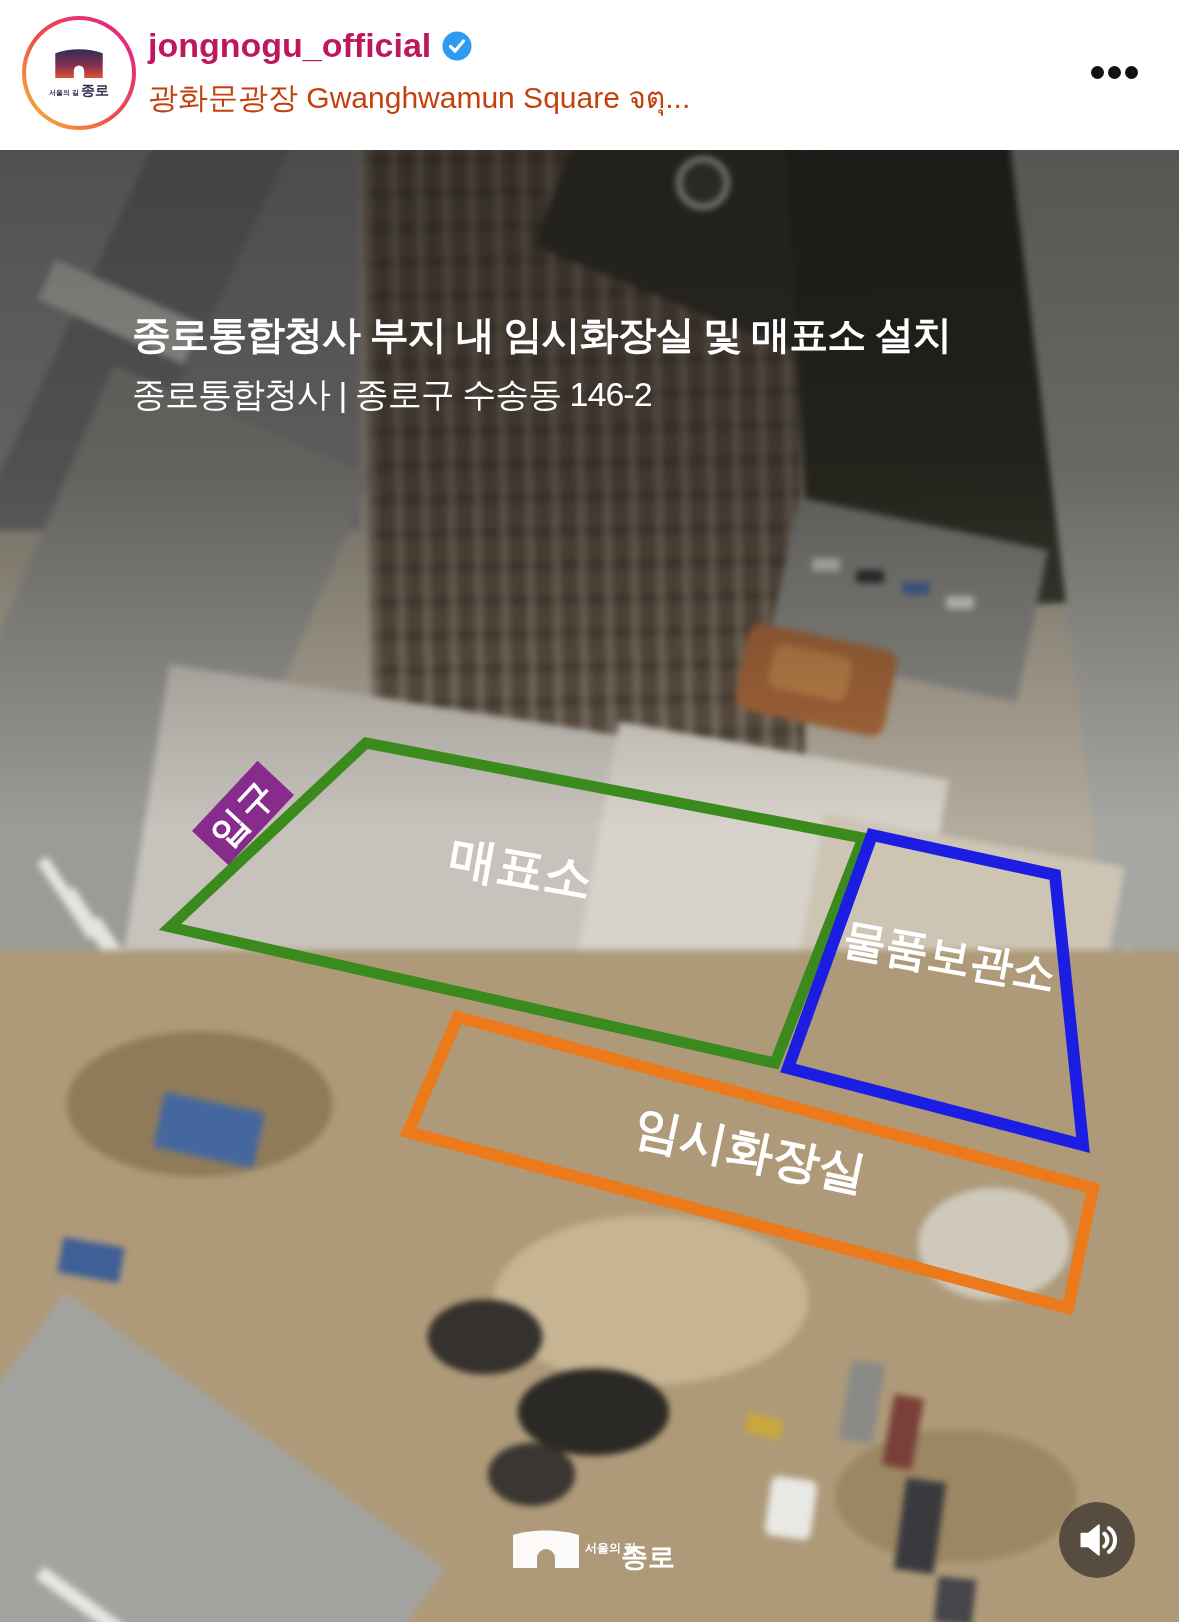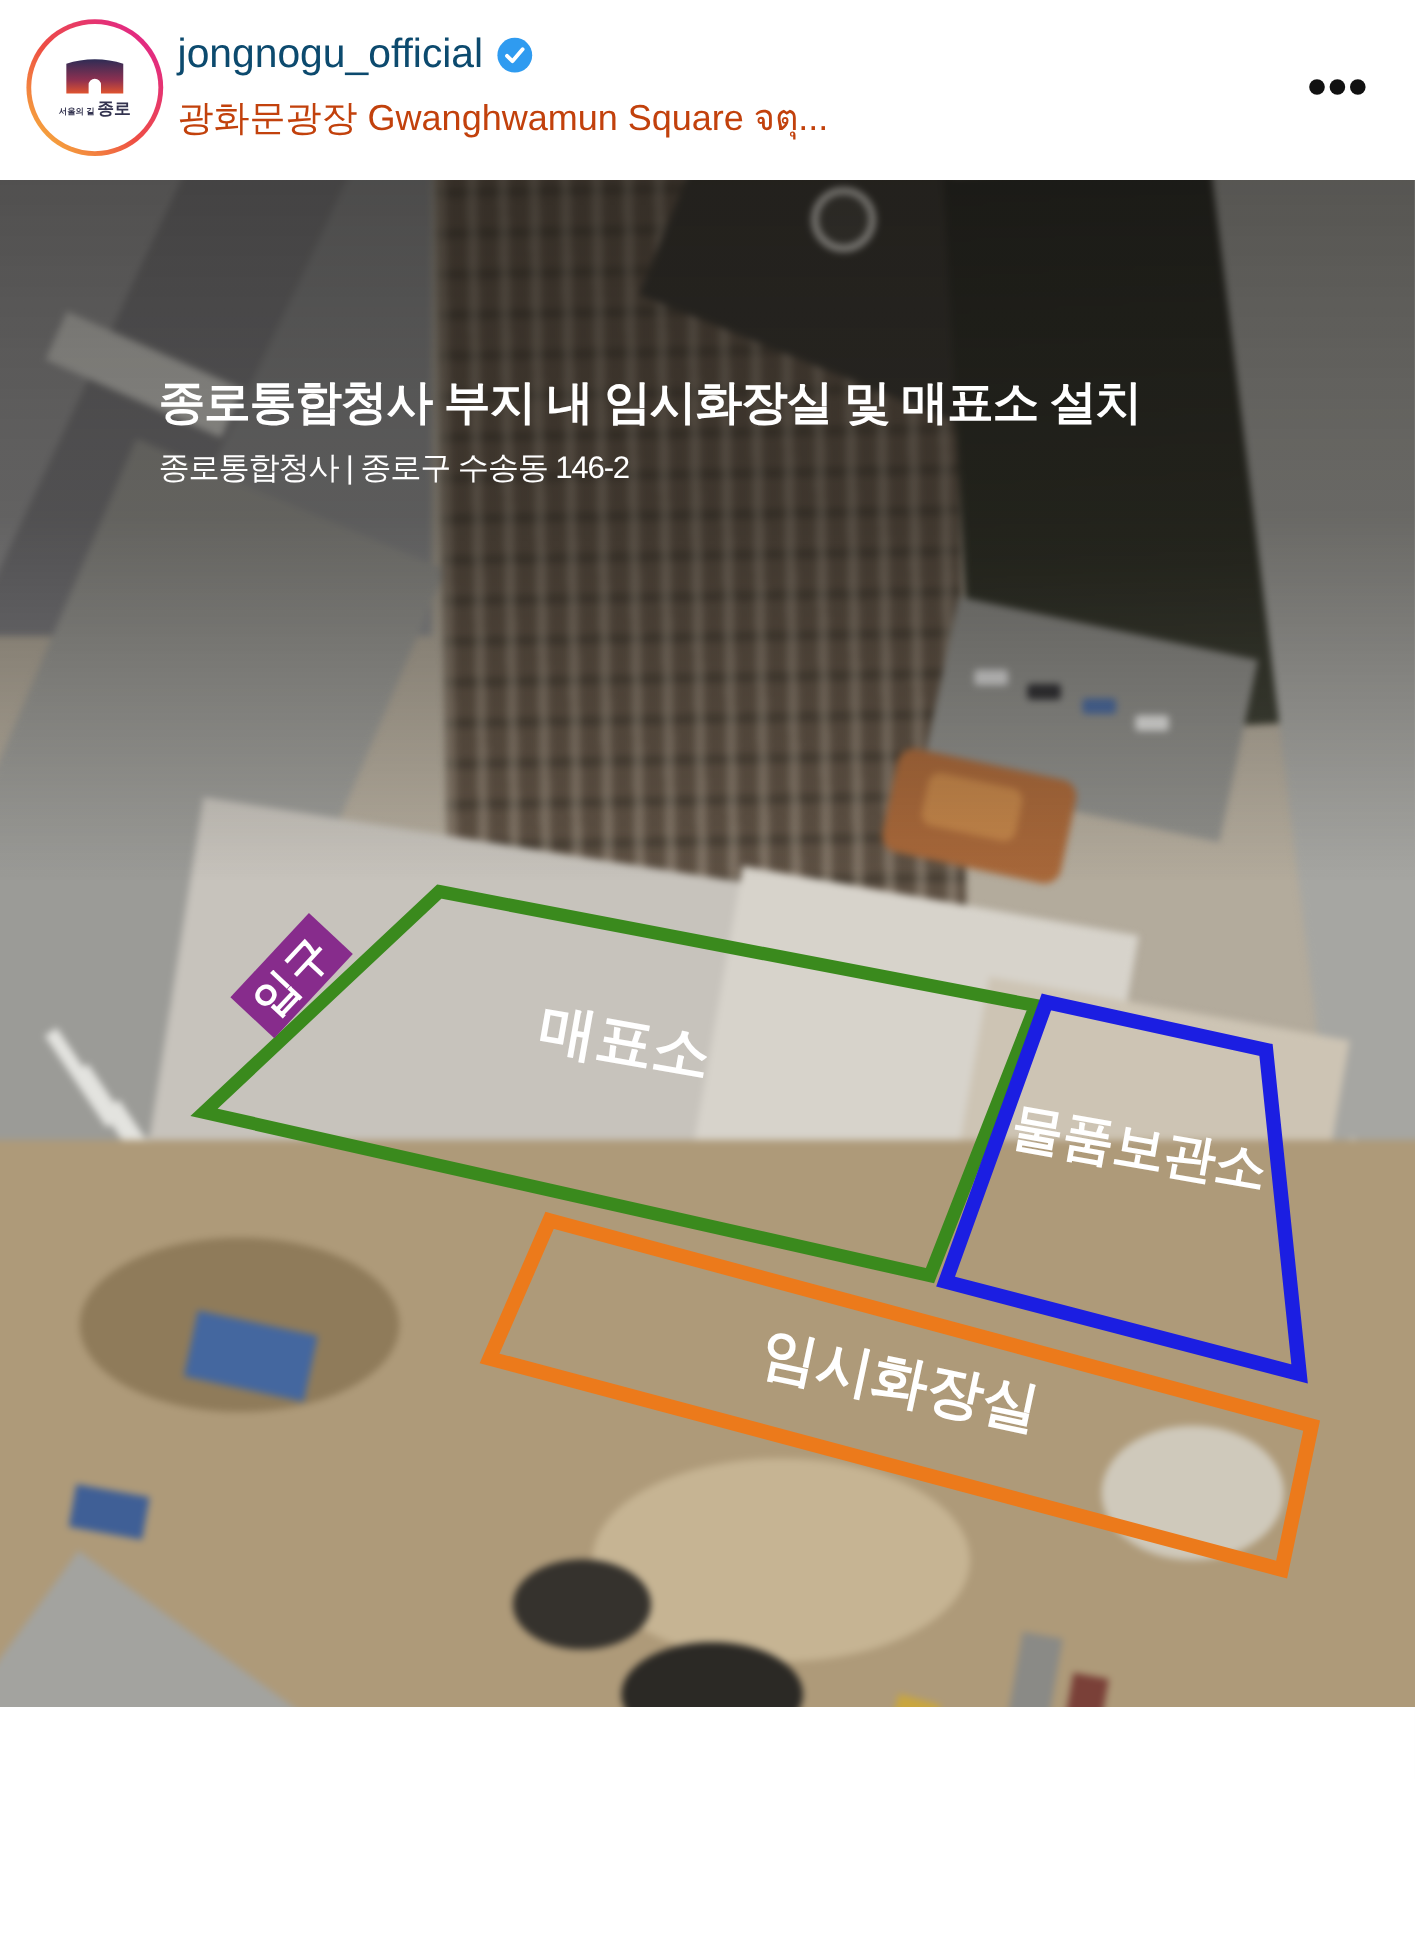--- a/index.html
+++ b/index.html
@@ -10,29 +10,29 @@
   .hdr{position:absolute;left:0;top:0;width:1179px;height:150px;background:#fff;}
   .avatar-ring{position:absolute;left:22px;top:16px;width:114px;height:114px;border-radius:50%;
     background:linear-gradient(to bottom left,#e0248c 8%,#ee4f43 55%,#f8c43a 100%);
     display:flex;align-items:center;justify-content:center;cursor:pointer;}
   .avatar-inner{width:100px;height:100px;border-radius:50%;background:#fff;
     box-shadow:0 0 0 3px #fff;display:flex;flex-direction:column;align-items:center;justify-content:center;gap:2px;}
   .avatar-txt{display:flex;align-items:baseline;gap:2px;color:#33334f;white-space:nowrap;}
   .avatar-txt .sm{font-size:7px;font-weight:700;}
   .avatar-txt .lg{font-size:14px;font-weight:800;}
   .uname-row{position:absolute;left:148px;top:26px;display:flex;align-items:center;gap:10px;}
-  .uname{font-size:34px;font-weight:400;color:#0c4a6e;cursor:pointer;}
+  .uname{font-size:34px;font-weight:700;color:#be185d;cursor:pointer;}
   .loc{position:absolute;left:148px;top:74px;font-size:30px;font-weight:400;color:#c2410c;cursor:pointer;}
   .follow{position:absolute;left:838px;top:24px;width:212px;height:90px;border:none;border-radius:26px;
     background:#efefef;font-size:34px;font-weight:700;color:#0a0a0a;cursor:pointer;}
   .more{position:absolute;left:1087px;top:62px;display:flex;gap:4px;cursor:pointer;padding:4px;}
   .more i{width:13px;height:13px;border-radius:50%;background:#111;}
 
   
-  .photo{position:absolute;left:0;top:150px;width:1179px;height:1272px;background:#b3ab9c;overflow:hidden;}
+  .photo{position:absolute;left:0;top:150px;width:1179px;height:1472px;background:#b3ab9c;overflow:hidden;}
   .fx{position:absolute;inset:0;filter:blur(3px);}
   .fx div{position:absolute;}
   .b-topleft{left:-10px;top:-10px;width:370px;height:390px;
     background:linear-gradient(115deg,#9a9a9c 0 30%,#7c7c80 30% 55%,#8f9092 55%);}
   .b-roofwhite{left:40px;top:140px;width:160px;height:44px;background:#d8d8d4;transform:rotate(24deg);}
   .b-leftroad{left:-95px;top:230px;width:280px;height:1010px;background:#9b9b97;transform:rotate(23deg);}
   .cwl{width:92px;height:12px;background:#e3e3df;transform:rotate(56deg);}
   .b-central{left:368px;top:-10px;width:432px;height:625px;transform:rotate(-1deg);
     background:
       repeating-linear-gradient(90deg,rgba(215,205,188,.28) 0 9px,transparent 9px 26px),
@@ -67,21 +67,21 @@
   .t2{left:888px;top:1246px;width:30px;height:72px;background:#7a4038;transform:rotate(10deg);}
   .t3{left:900px;top:1330px;width:40px;height:92px;background:#3a3a3e;transform:rotate(8deg);}
   .t4{left:768px;top:1328px;width:46px;height:60px;border-radius:8px;background:#e8e8e4;transform:rotate(8deg);}
   .t5{left:936px;top:1428px;width:38px;height:46px;background:#46464a;transform:rotate(6deg);}
   .b-blroad{left:-150px;top:1225px;width:470px;height:580px;background:#a3a39f;transform:rotate(36deg);}
   .b-stop{left:28px;top:1452px;width:125px;height:14px;background:#e6e6e2;transform:rotate(36deg);}
 
   .shade{position:absolute;inset:0;pointer-events:none;
     background:linear-gradient(180deg,rgba(22,20,17,.55) 0%,rgba(22,20,17,.42) 22%,rgba(22,20,17,0) 46%);}
   .ptitle{position:absolute;left:132px;top:158px;font-size:39px;font-weight:700;color:#fff;letter-spacing:-1px;white-space:nowrap;}
-  .psub{position:absolute;left:132px;top:222px;font-size:26px;font-weight:500;color:#fff;letter-spacing:-1px;white-space:nowrap;}
+  .psub{position:absolute;left:132px;top:222px;font-size:34px;font-weight:500;color:#fff;letter-spacing:-1px;white-space:nowrap;}
   .annot{position:absolute;left:0;top:0;}
   .alabel{fill:#fff;font-weight:800;text-anchor:middle;}
   .sound{position:absolute;left:1059px;top:1352px;width:76px;height:76px;border-radius:50%;
     background:rgba(62,54,47,.78);display:flex;align-items:center;justify-content:center;cursor:pointer;}
 </style>
 </head>
 <body>
 
 <div class="screen">
 

